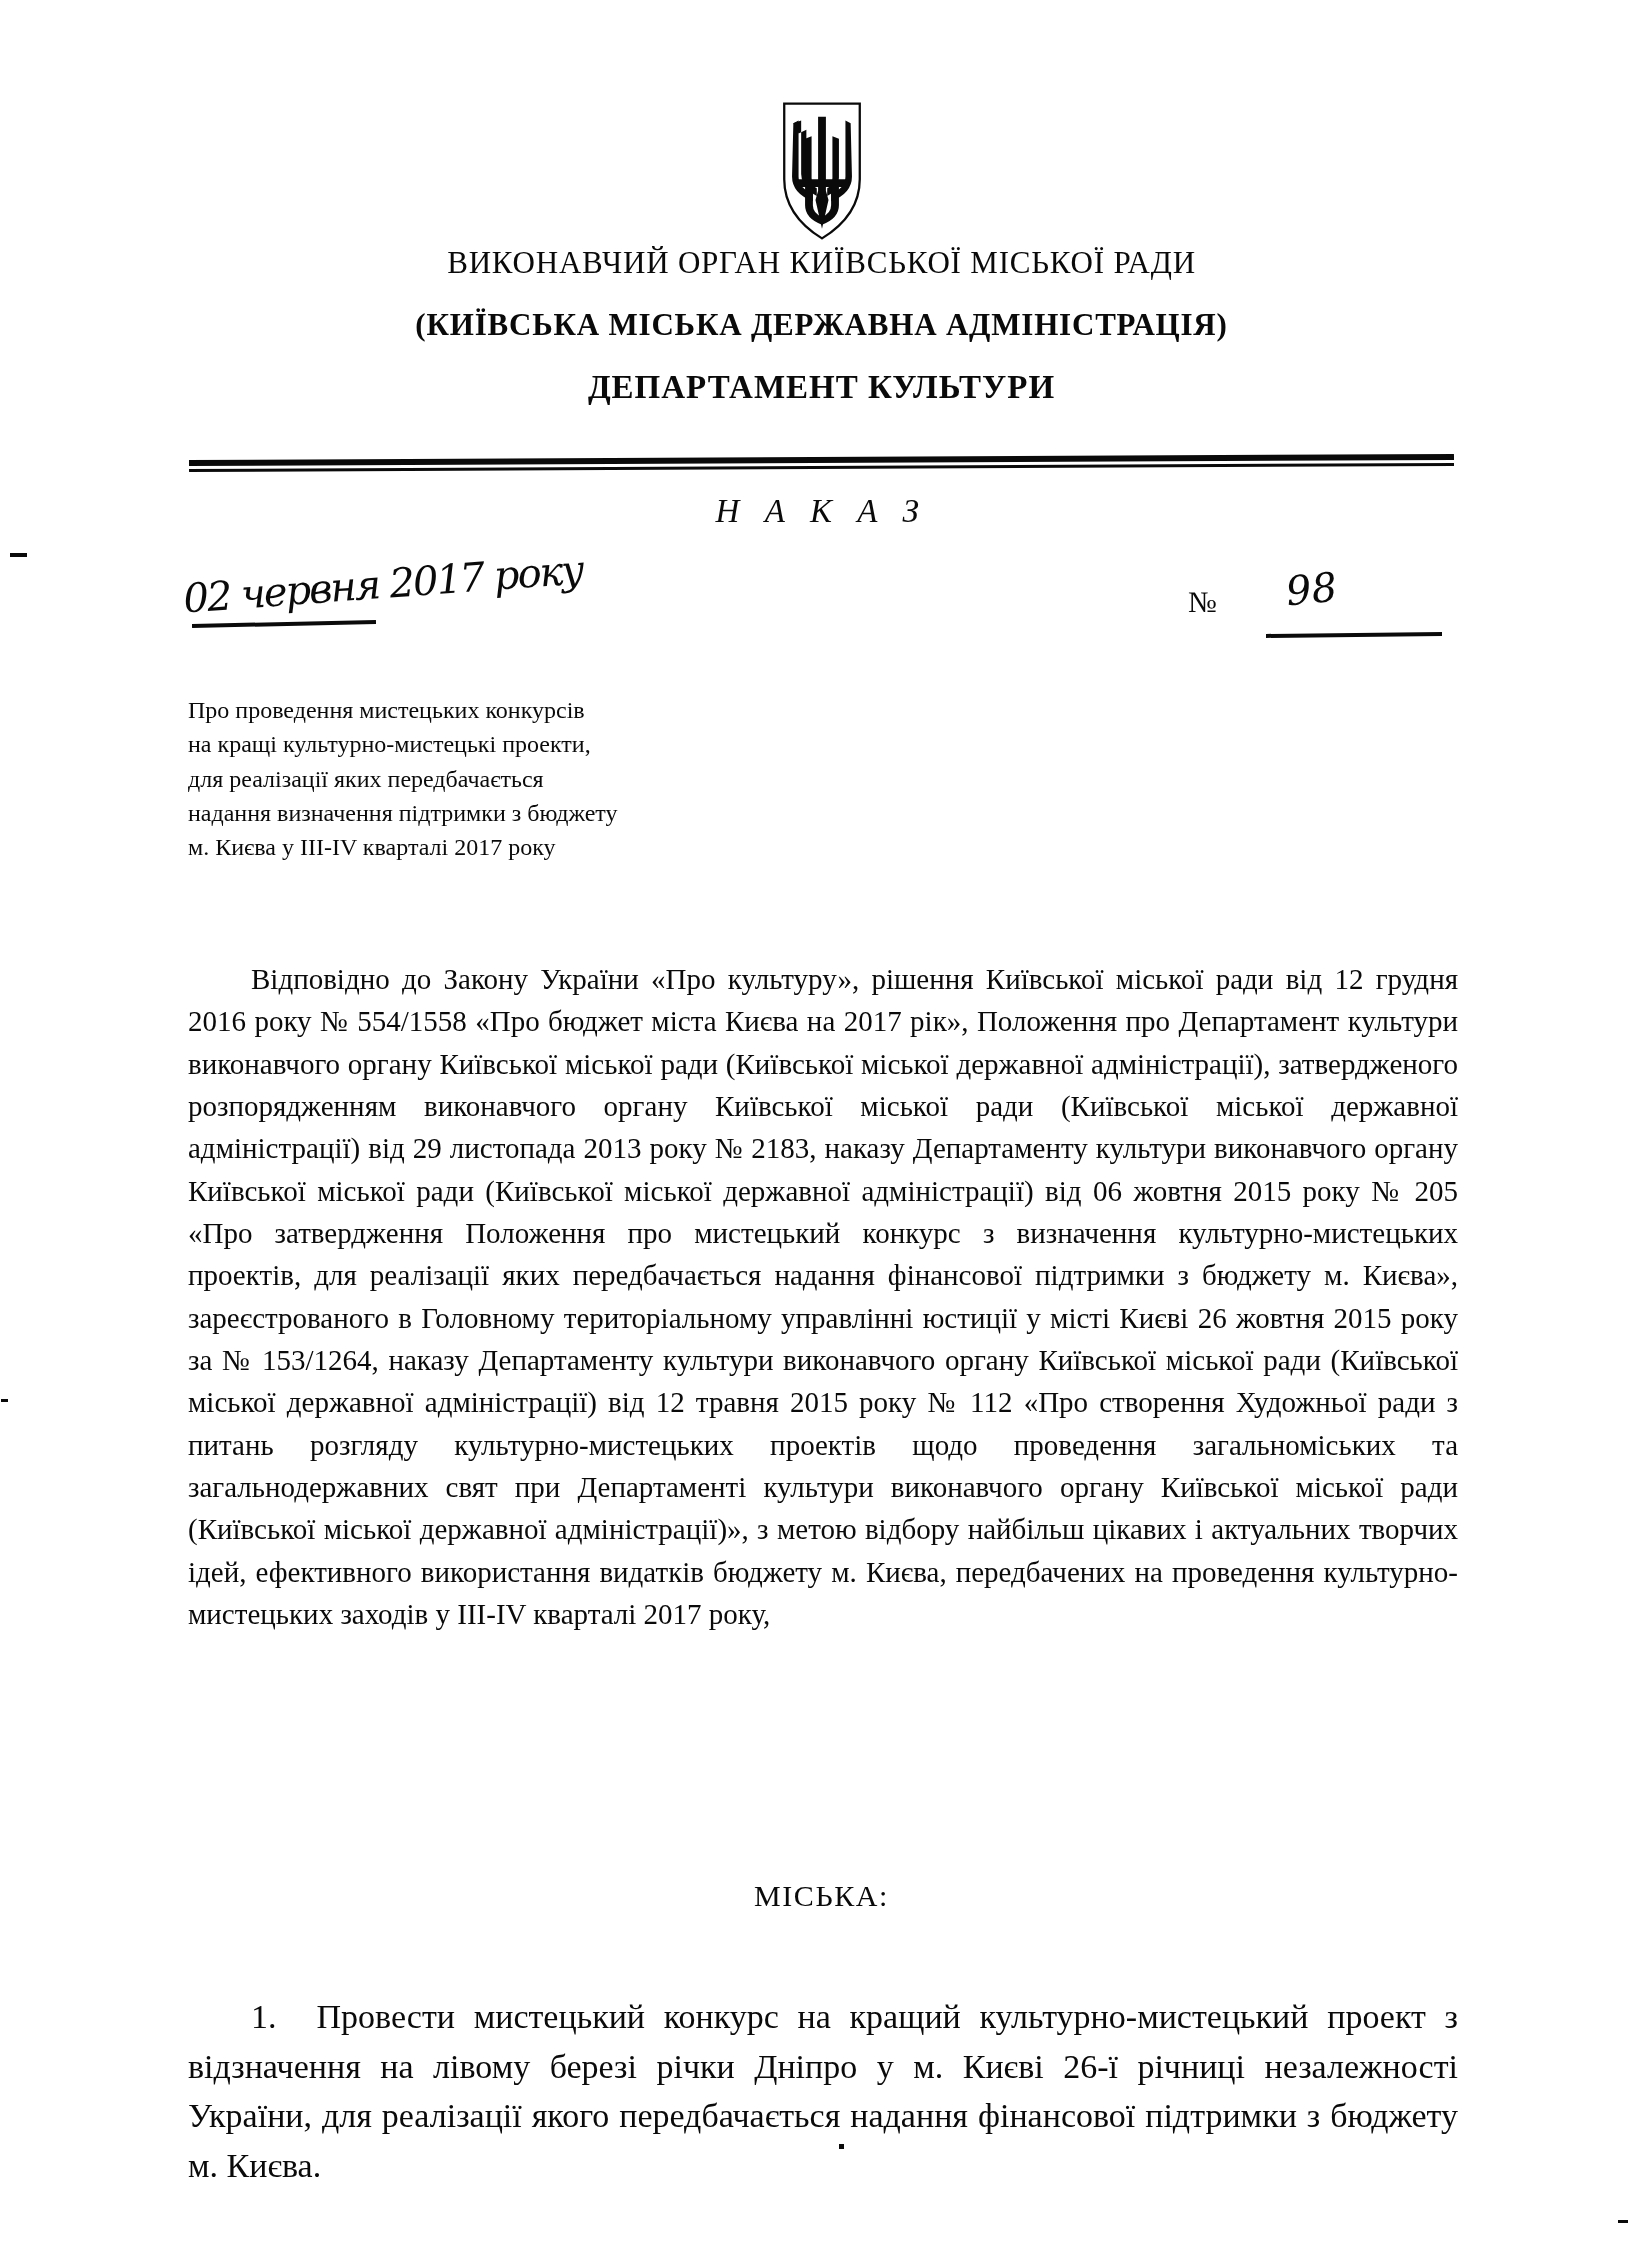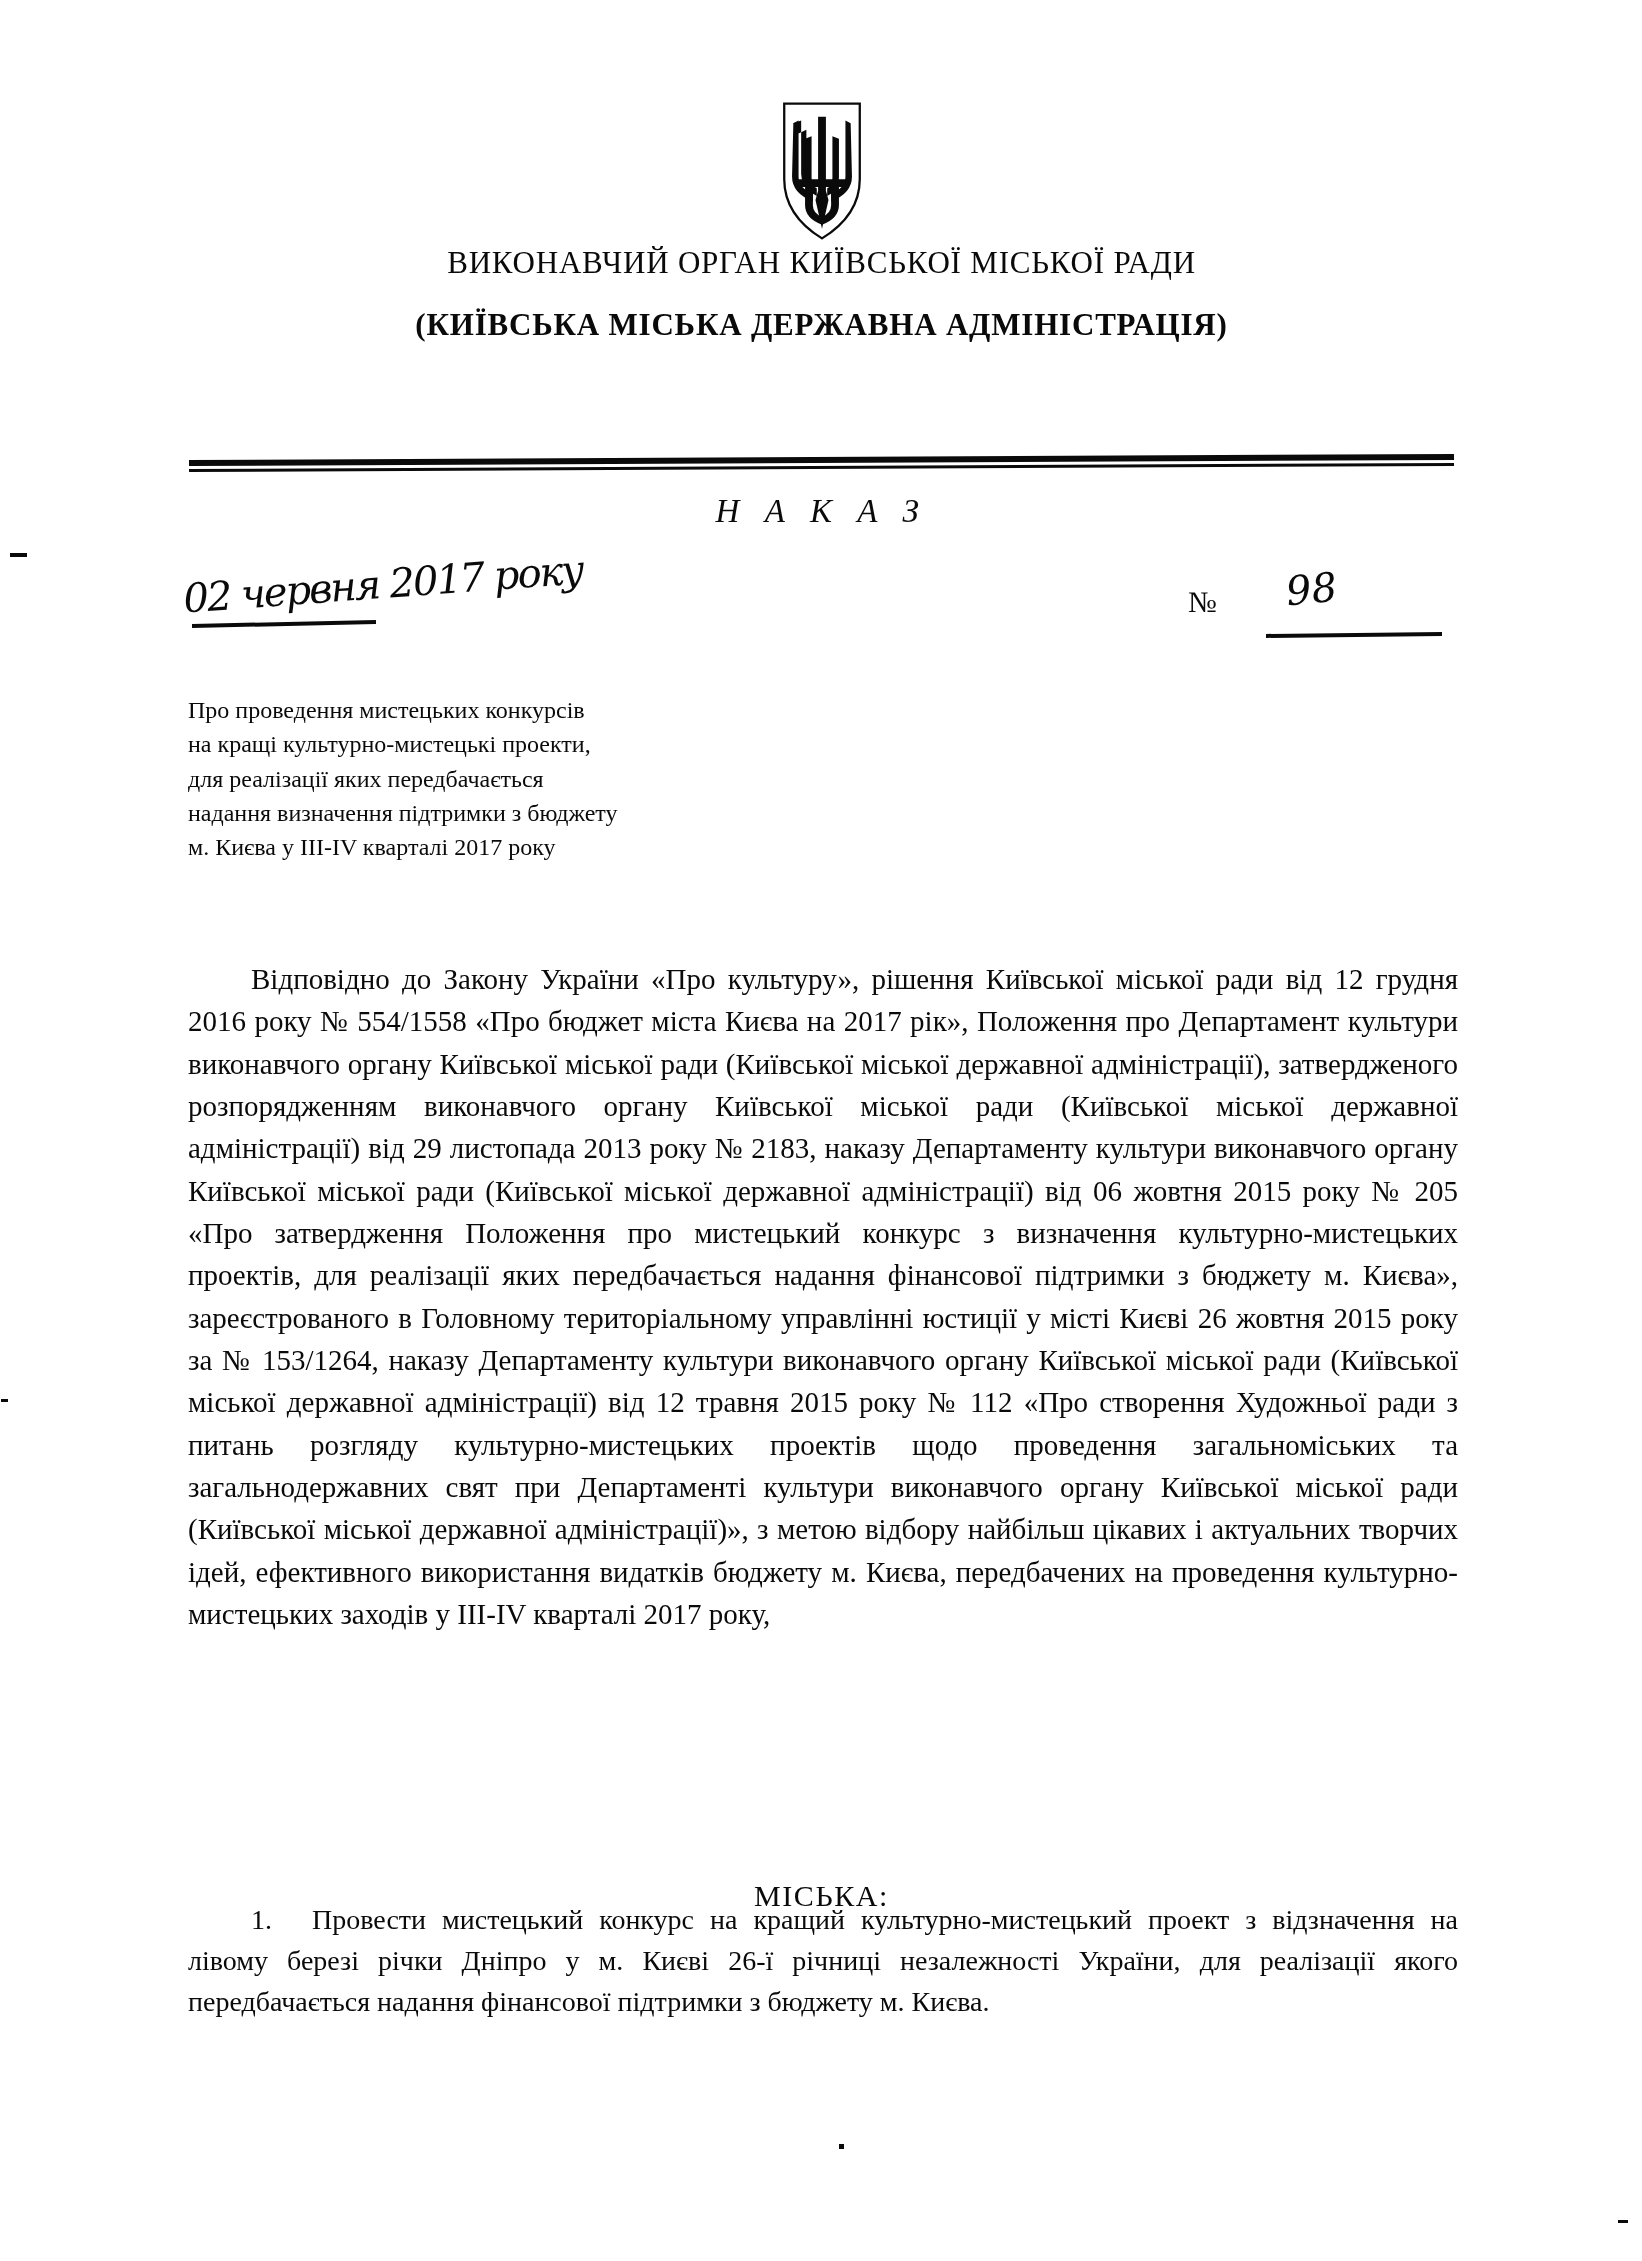--- a/index.html
+++ b/index.html
@@ -184,24 +184,24 @@
     left: 0;
     width: 100%;
     text-align: center;
     font-size: 30px;
     letter-spacing: 1.6px;
   }
 
   
   .item-1 {
     position: absolute;
-    top: 1900px;
+    top: 1992px;
     left: 188px;
     width: 1270px;
-    font-size: 28px;
+    font-size: 34px;
     line-height: 1.46;
     text-align: justify;
     text-align-last: left;
   }
   .item-1 p { margin: 0; text-indent: 63px; }
   .item-num { margin-right: 40px; }
 
   
   .artifact {
     position: absolute;
@@ -237,20 +237,21 @@
 
       <path d="M40 132 L52 132 L52 160 Q52 172 66 178 L66 190 Q40 180 40 160 Z" fill="#0a0a0a"></path>
 
       <path d="M92 132 L80 132 L80 160 Q80 172 66 178 L66 190 Q92 180 92 160 Z" fill="#0a0a0a"></path>
     </svg>
   </div>
 
   <div class="header-block">
     <div class="hdr-line1">ВИКОНАВЧИЙ ОРГАН КИЇВСЬКОЇ МІСЬКОЇ РАДИ</div>
     <div class="hdr-line2">(КИЇВСЬКА МІСЬКА ДЕРЖАВНА АДМІНІСТРАЦІЯ)</div>
+    <div class="hdr-line3">ДЕПАРТАМЕНТ КУЛЬТУРИ</div>
   </div>
 
   <div class="divider">
     <div class="thick"></div>
     <div class="thin"></div>
   </div>
 
   <div class="order-title">Н А К А З</div>
 
   <div class="date-row">

